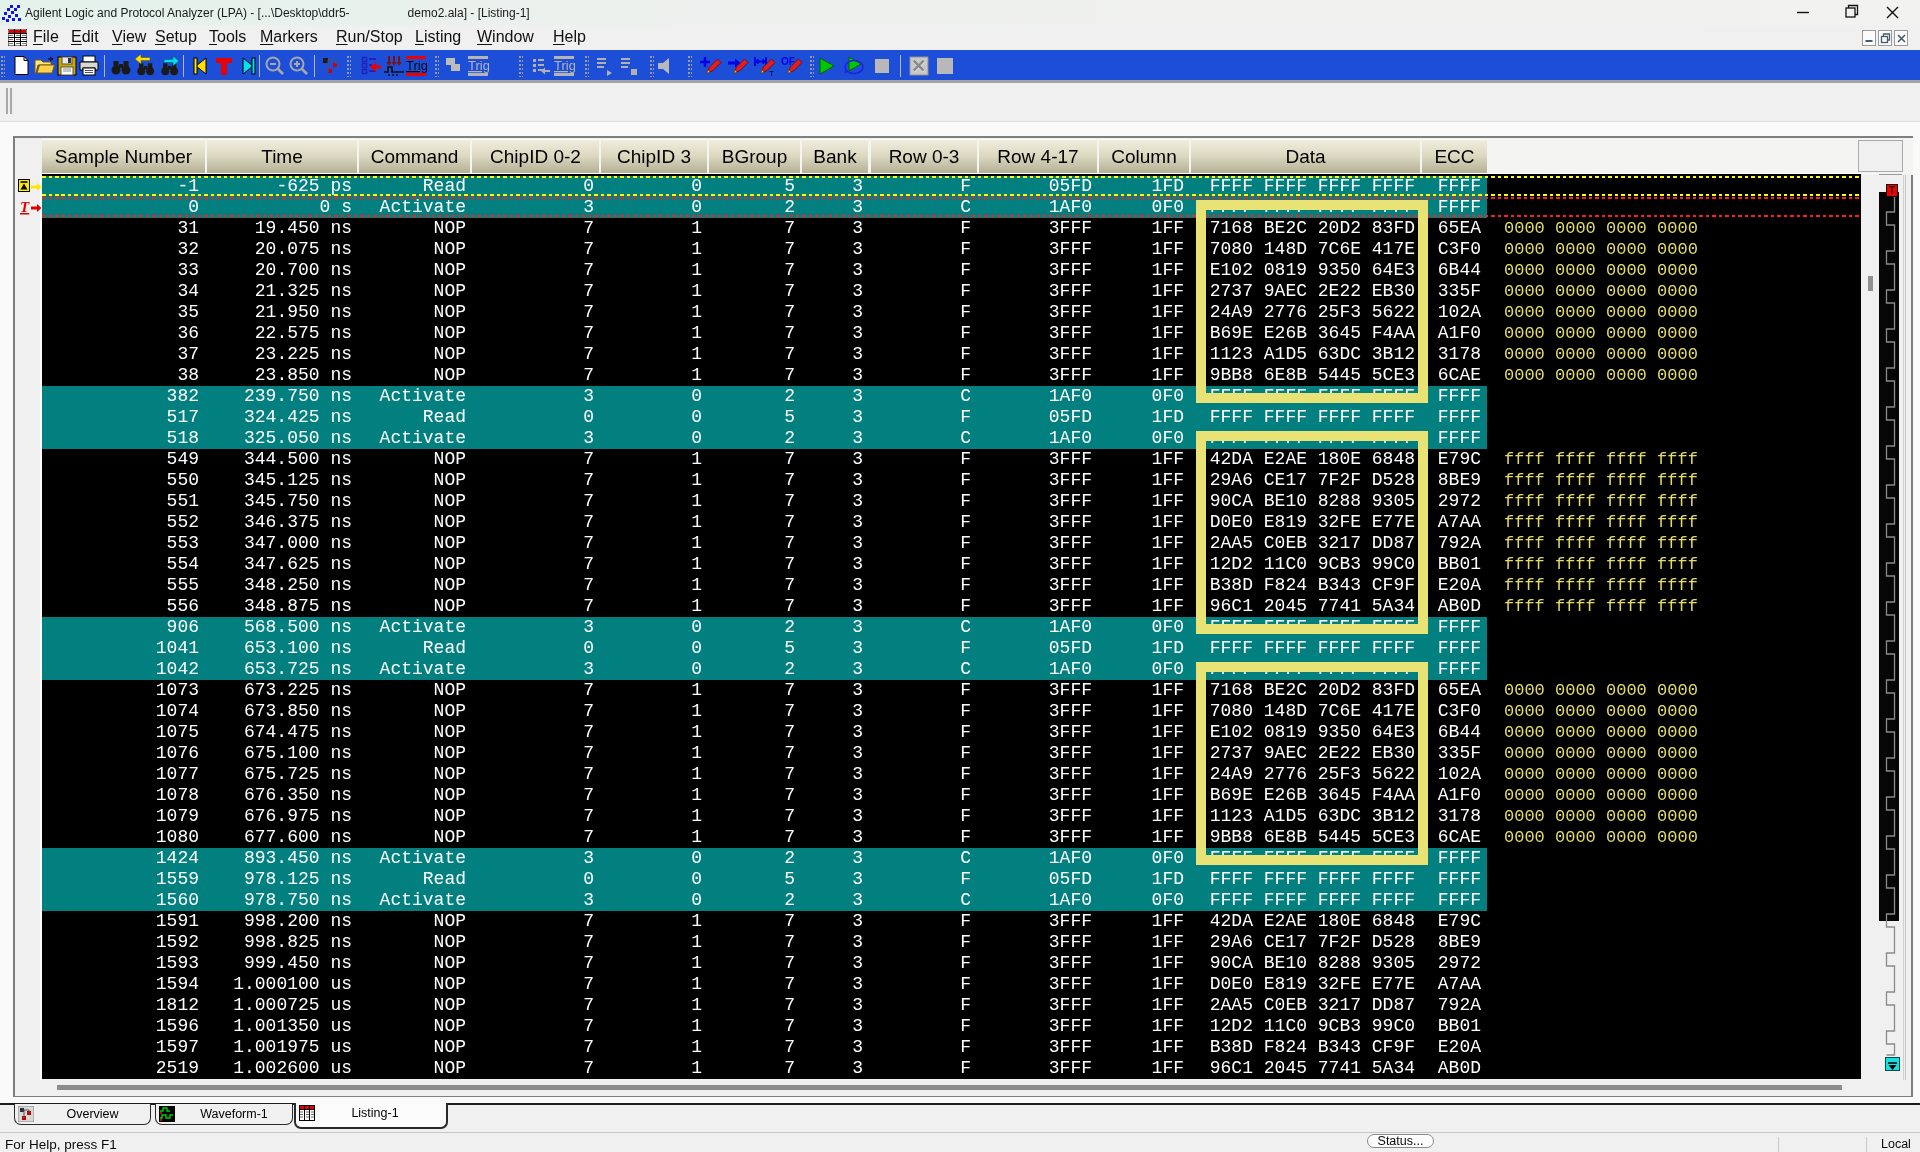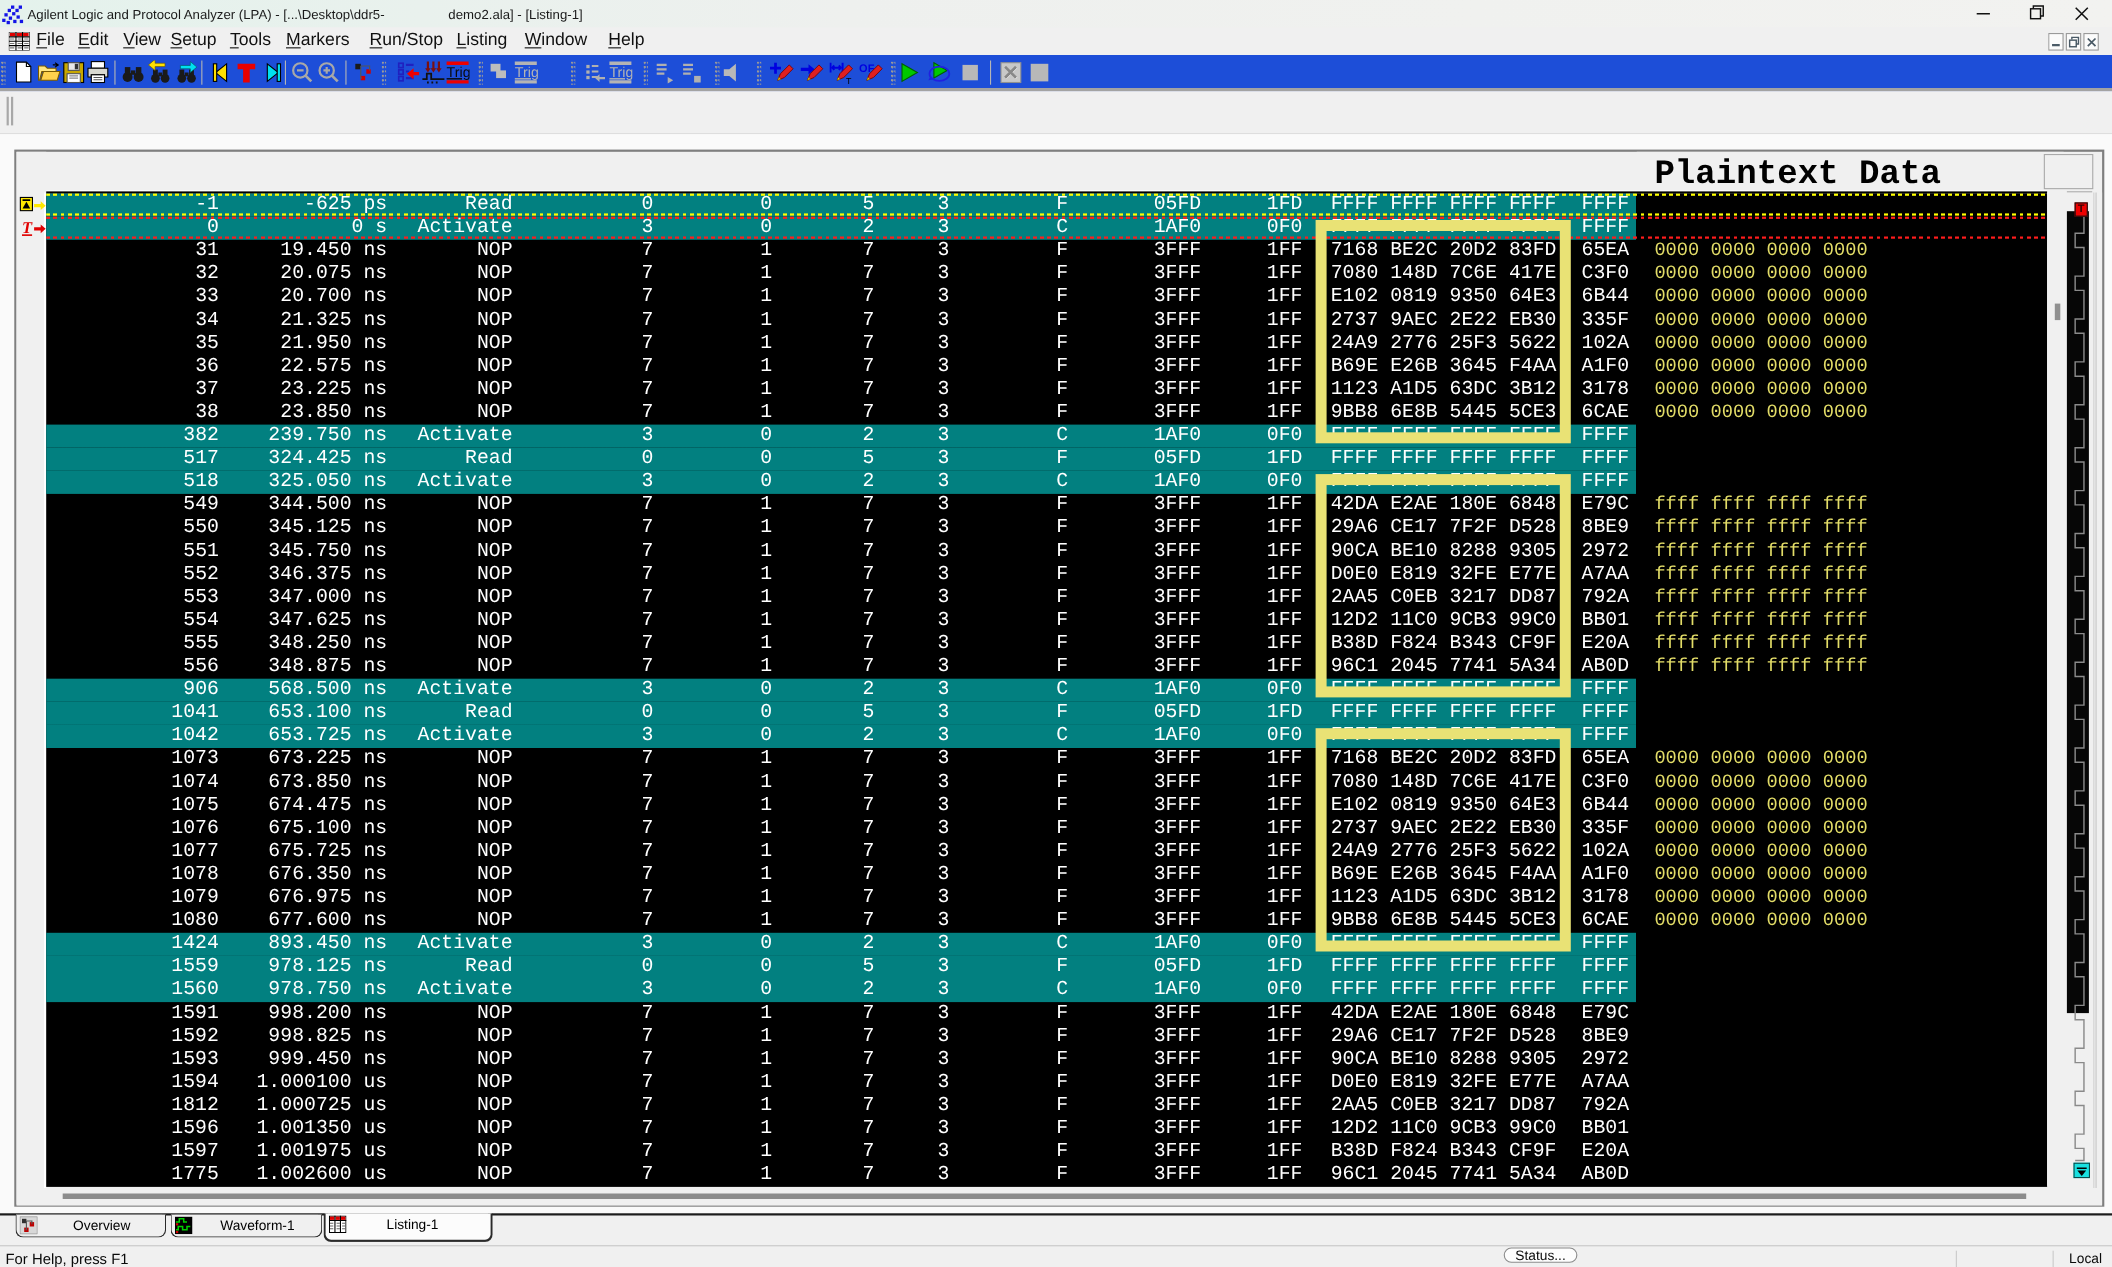--- a/index.html
+++ b/index.html
@@ -386,21 +386,35 @@
 <svg class="ticon" style="left:934px" width="22" height="22" viewBox="0 0 22 22">
         <rect x="3" y="3" width="16" height="16" fill="#b8b8b8"></rect>
       </svg>
 </div>
 <div id="measure" class="abs">
       <div class="g1"></div>
       <div class="g2"></div>
     </div>
 <div id="mdi" class="abs">
       <div id="frame">
-<div id="ptxhdr"><span style="margin-left:16px;position:relative;top:2px">Plaintext Data</span></div>
+<div id="hdr">
+<div class="hc" style="left:27px;width:163px">Sample Number</div>
+<div class="hc" style="left:192px;width:150px">Time</div>
+<div class="hc" style="left:344px;width:111px">Command</div>
+<div class="hc" style="left:457px;width:127px">ChipID 0-2</div>
+<div class="hc" style="left:586px;width:106px">ChipID 3</div>
+<div class="hc" style="left:694px;width:91px">BGroup</div>
+<div class="hc" style="left:787px;width:66px">Bank</div>
+<div class="hc" style="left:856px;width:106px">Row 0-3</div>
+<div class="hc" style="left:964px;width:118px">Row 4-17</div>
+<div class="hc" style="left:1084px;width:90px">Column</div>
+<div class="hc" style="left:1176px;width:229px">Data</div>
+<div class="hc" style="left:1407px;width:65px">ECC</div>
+<div class="hc" style="left:0px;width:26px;background:linear-gradient(180deg,#fafaf8,#e8e8e4)"></div>
+</div>
 <div id="gutter"></div>
         <div class="abs" style="left:25px;top:37px;width:1.5px;height:905px;background:#fff"></div>
         <div class="abs" style="left:27px;top:35px;width:1819px;height:1px;background:#fff"></div>
         <div class="abs" style="left:27px;top:36px;width:1819px;height:2px;background:#000"></div>
 <svg class="abs" style="left:2px;top:40px" width="25" height="42">
           <rect x="1.5" y="1.5" width="11" height="12" fill="#ffe800" stroke="#000"></rect>
           <line x1="3.5" y1="4" x2="10.5" y2="4" stroke="#000" stroke-width="1.6"></line>
           <path d="M7 5.5 l3.5 6 h-7 z" fill="#000"></path>
           <path d="M14 7.5 h6 l0,-2.5 4.5,4 -4.5,4 0,-2.5 h-6 z" fill="#ffe800"></path>
           <text x="3" y="34" font-family="Liberation Serif" font-size="15" font-style="italic" font-weight="bold" fill="#e00000" text-decoration="underline">T</text>
@@ -1013,21 +1027,21 @@
             <span class="c4">1</span>
             <span class="c5">7</span>
             <span class="c6">3</span>
             <span class="c7">F</span>
             <span class="c8">3FFF</span>
             <span class="c9">1FF</span>
             <span class="c10">B38D F824 B343 CF9F</span>
             <span class="c11">E20A</span>
           </div>
 <div class="row" style="top:882px">
-            <span class="c0">1775</span>
+            <span class="c0">2519</span>
             <span class="c1">1.002600 us</span>
             <span class="c2">NOP</span>
             <span class="c3">7</span>
             <span class="c4">1</span>
             <span class="c5">7</span>
             <span class="c6">3</span>
             <span class="c7">F</span>
             <span class="c8">3FFF</span>
             <span class="c9">1FF</span>
             <span class="c10">96C1 2045 7741 5A34</span>

